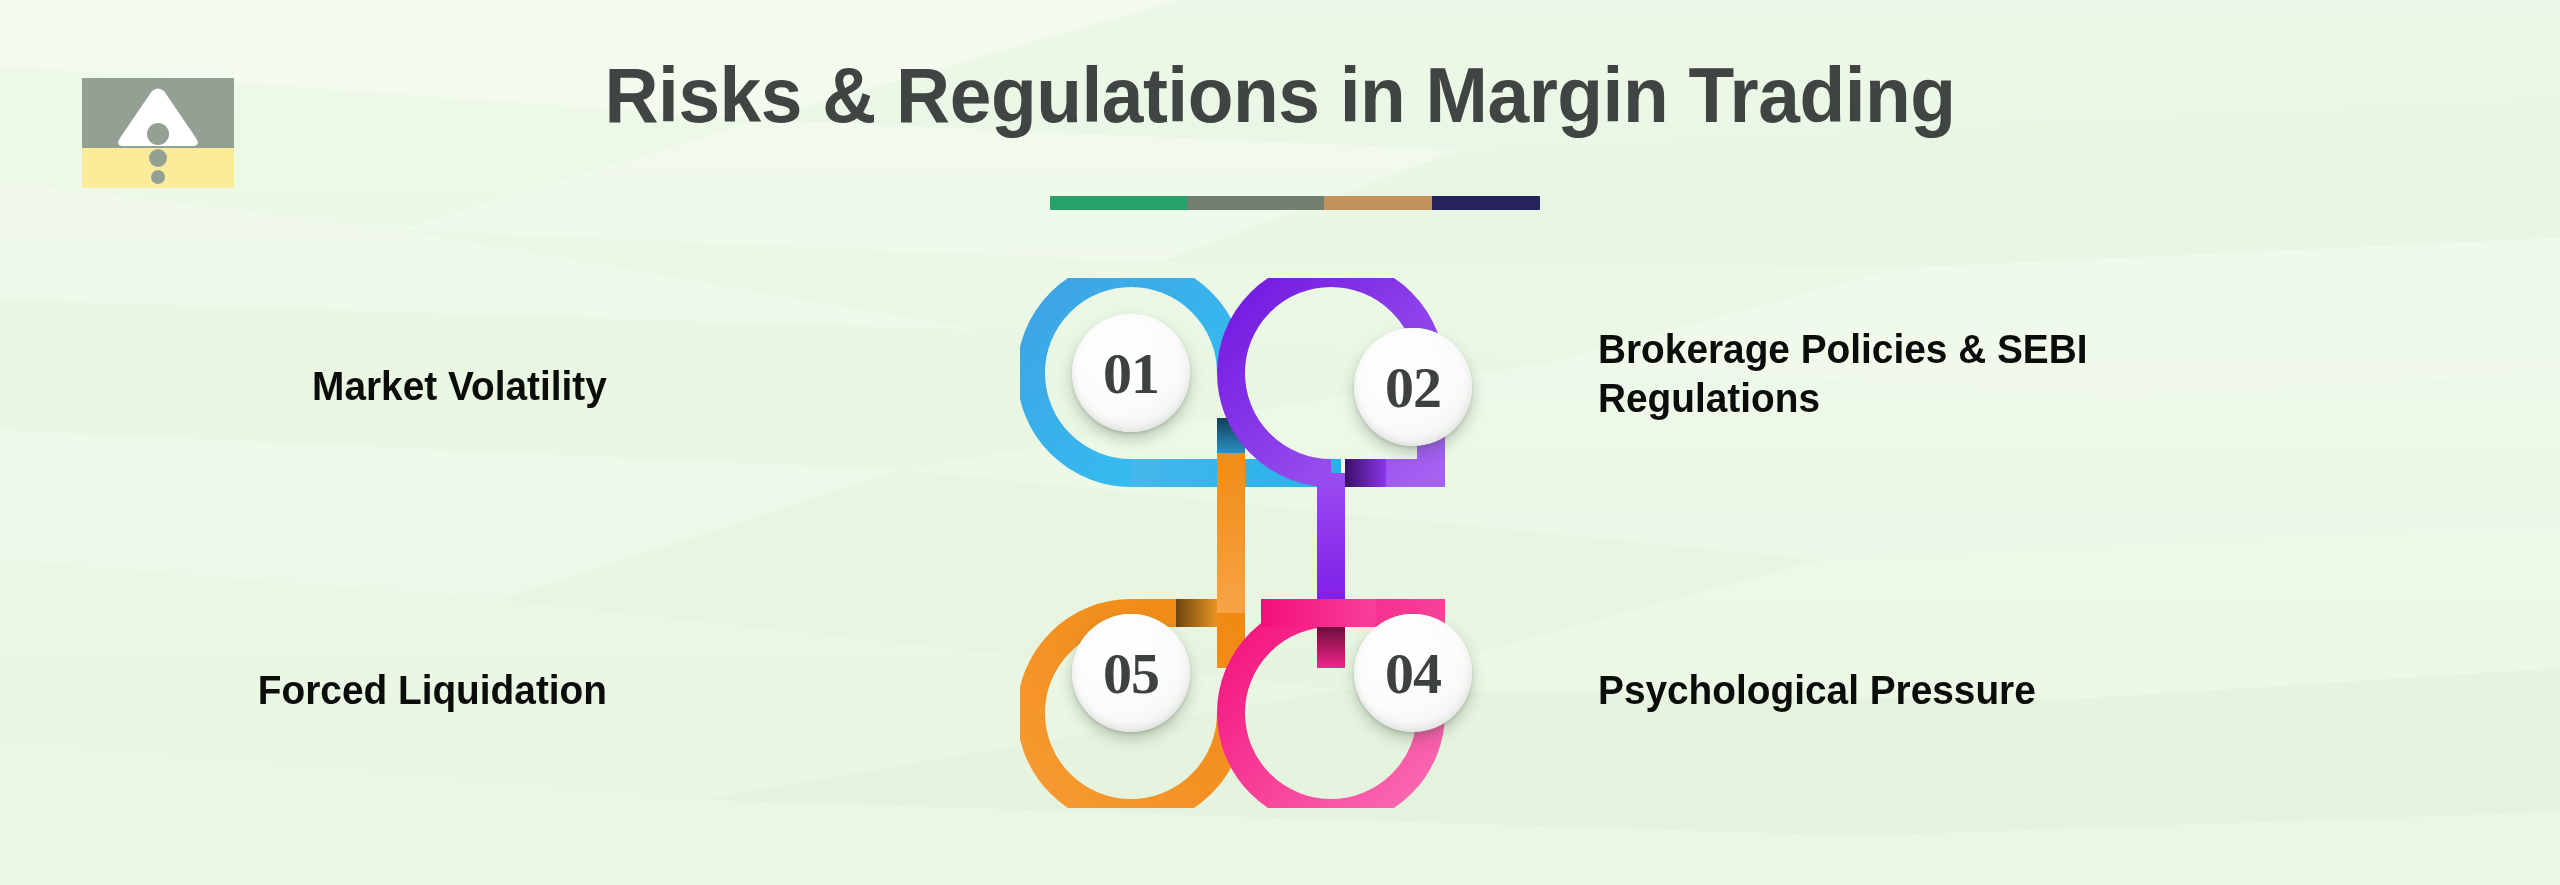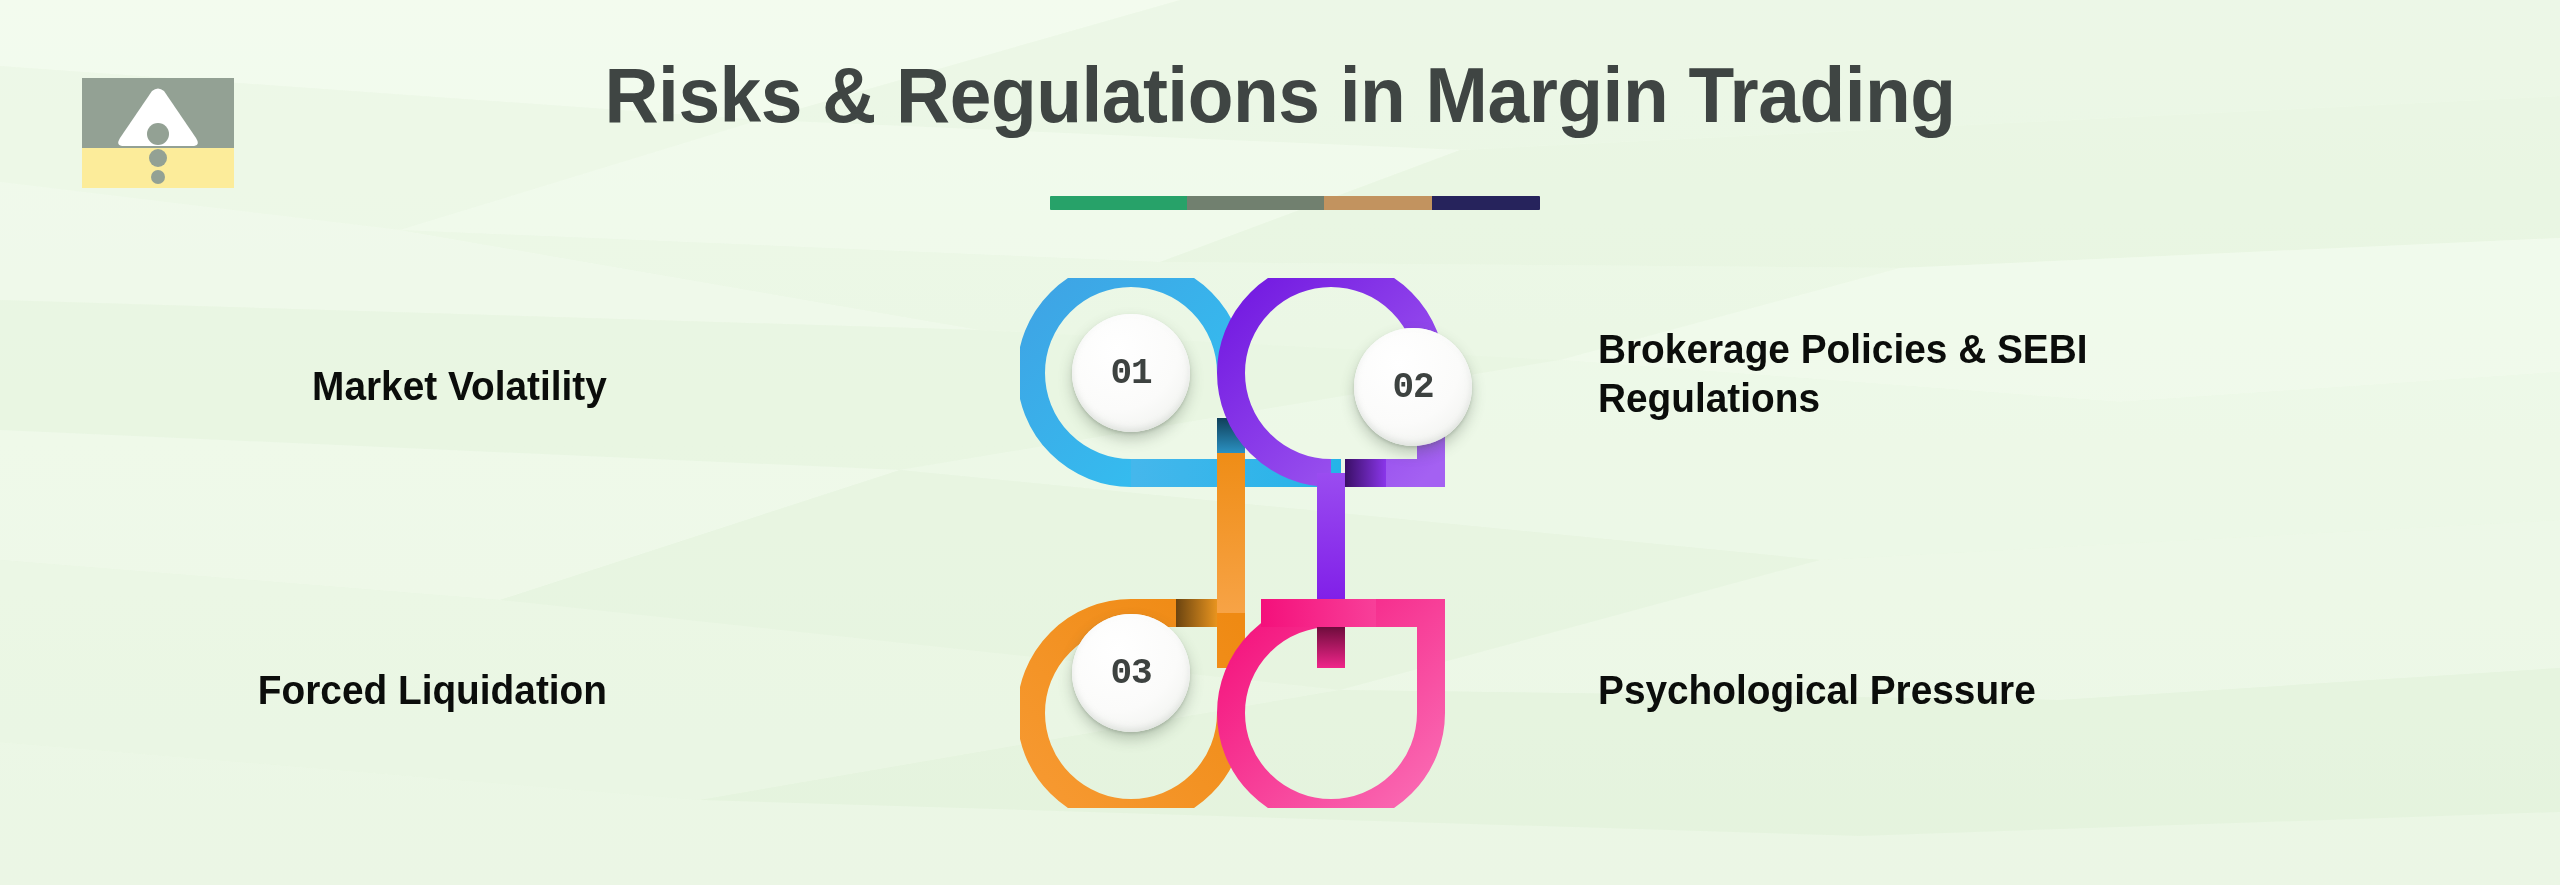--- a/index.html
+++ b/index.html
@@ -42,22 +42,22 @@
   #wheel svg{position:absolute;left:0;top:0;}
 
   .num-disc{
     position:absolute;width:118px;height:118px;border-radius:50%;
     background:radial-gradient(circle at 38% 30%,#ffffff 0%,#fbfbfa 55%,#eceeea 100%);
     box-shadow:0 7px 14px rgba(70,85,70,.30),
                0 2px 3px rgba(70,85,70,.18),
                inset 0 -3px 6px rgba(180,190,180,.35),
                inset 0 2px 3px #ffffff;
     display:flex;align-items:center;justify-content:center;
-    font-family:Liberation Mono, monospace;font-weight:bold;
-    font-size:36px;color:#3d4240;letter-spacing:-1px;
+    font-family:Liberation Serif, serif;font-weight:bold;
+    font-size:58px;color:#3d4240;letter-spacing:-1px;
   }
   #d1{left:52px;top:36px;}
   #d2{left:334px;top:50px;}
   #d3{left:52px;top:336px;}
   #d4{left:334px;top:336px;}
 
   
   .label{
     position:absolute;
     font-family:"Liberation Sans Narrow","Liberation Sans",sans-serif;
@@ -197,21 +197,22 @@
 
       <g>
         <path d="M311,335 A100,100 0 1 0 411,435 L411,335 L352,335" fill="none" stroke="url(#g-pink)" stroke-width="28" stroke-linecap="butt"></path>
         <rect x="241" y="321" width="115" height="28" fill="url(#g-pink-t)"></rect>
         <rect x="297" y="349" width="28" height="41" fill="url(#f-pink)"></rect>
       </g>
     </svg>
 
     <div class="num-disc" id="d1">01</div>
     <div class="num-disc" id="d2">02</div>
-    <div class="num-disc" id="d3">03</div>
+    <div class="num-disc" id="d3">05</div>
+    <div class="num-disc" id="d4">04</div>
   </div>
 
   <div class="label" id="lbl1">Market Volatility</div>
   <div class="label" id="lbl2">Brokerage Policies &amp; SEBI Regulations</div>
   <div class="label" id="lbl3">Forced Liquidation</div>
   <div class="label" id="lbl4">Psychological Pressure</div>
 
 </div>
 
 </body></html>

